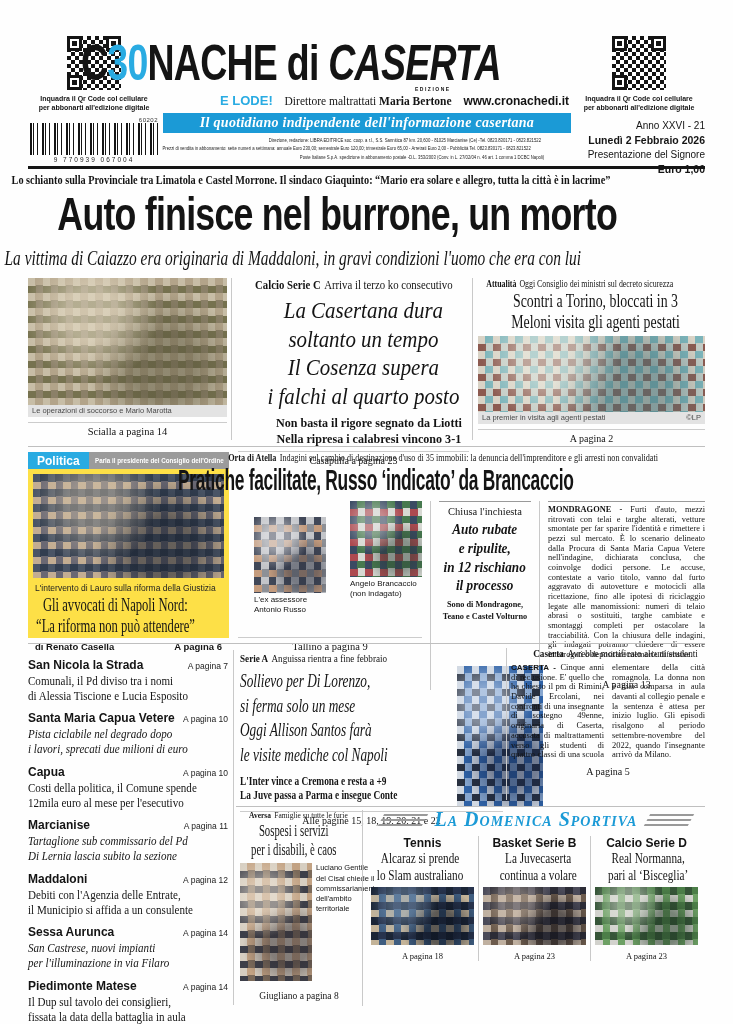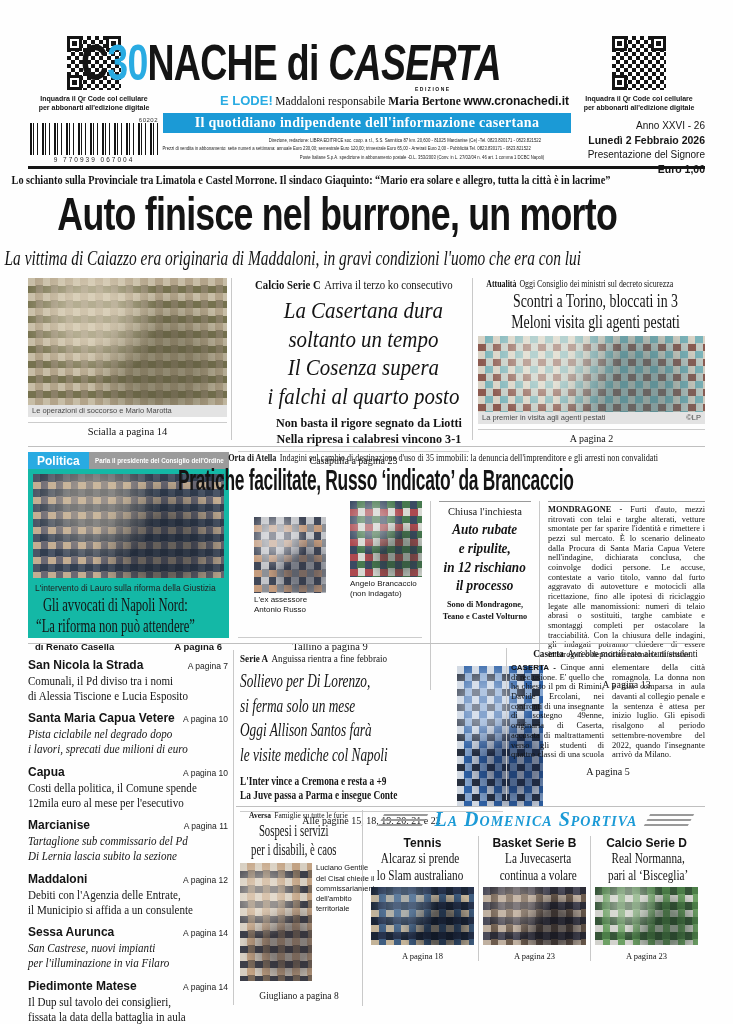--- a/index.html
+++ b/index.html
@@ -45,21 +45,21 @@
   .bcnum{font-size:6.5px;text-align:center;letter-spacing:2px;color:#222;margin-top:1px}
   .title{font-weight:bold;font-size:50px;line-height:1;letter-spacing:-1px;
          font-family:"Liberation Sans",sans-serif}
   .title .cyan{color:#29abe2}
   .title .mi{font-style:italic}
   .edz{font-size:5px;font-weight:bold;letter-spacing:1.5px;color:#141414}
   .mast-sub{display:flex;justify-content:space-between;align-items:baseline;margin-top:5px;padding:0 2px}
   .elode{color:#29abe2;font-weight:bold;font-size:13px;margin-left:55px}
   .dir{font-size:11.5px}
   .site{font-weight:bold;font-size:12px}
-  .tagline{margin-top:5px;background:#1b9ad6;color:#fff;text-align:center;
+  .tagline{margin-top:5px;background:#1b9ad6;color:#fff;text-align:center;font-style:italic;
            font-weight:bold;font-size:14px;padding:2px 0;letter-spacing:.3px}
   .imprint{margin-top:3px;color:#222}
   .il{font-size:5.2px;line-height:1.6;font-family:"Liberation Sans",sans-serif}
   .issue{line-height:1.4;text-align:right;font-size:10px}
   .issue .b{font-weight:bold;font-size:10.5px}
 
   
   .lkick{font-weight:bold;font-size:13.5px}
   .lhead{font-weight:bold;font-size:47px;line-height:1.02;letter-spacing:-1px;margin-top:2px;
          font-family:"Liberation Sans",sans-serif}
@@ -71,21 +71,21 @@
   .pref{border-top:1px solid #ccc;margin-top:5px;padding-top:3px;text-align:center;font-size:10.5px}
   .prefn{text-align:center;font-size:8.5px;margin-top:6px}
 
   .k12{font-size:12.5px}
   .k10{font-size:10.5px}
   .sch{font-style:italic;font-size:23px;line-height:1.24;margin-top:4px}
   .scd{font-weight:bold;font-size:13px;line-height:1.2;margin-top:4px}
   .ath{font-size:18px;line-height:1.16;margin-top:2px}
 
   
-  .pol{background:#14b8a6;padding-bottom:20px}
+  .pol{background:#fde047;padding-bottom:20px}
   .polhead{display:flex;height:17px}
   .poltab{background:#29abe2;color:#fff;font-weight:bold;font-size:12px;padding:0 9px;
           display:flex;align-items:center;font-family:"Liberation Sans",sans-serif}
   .polstrip{flex:1;background:#9b9b9b;color:#fff;display:flex;align-items:center;padding-left:6px;overflow:hidden}
   .polstrip .cond-l{font-size:8px;font-weight:bold;font-family:"Liberation Sans",sans-serif}
   .polcap{font-size:8.5px;margin:4px 7px 0;color:#222;font-family:"Liberation Sans",sans-serif}
   .polh{font-size:18px;line-height:1.18;margin-top:2px}
   .polby{display:flex;justify-content:space-between;margin:4px 7px 0;font-size:9.5px;
          font-family:"Liberation Sans",sans-serif}
   .polby .by{font-weight:bold}
@@ -152,21 +152,21 @@
     <div class="bcnum sans">9 770939 067004</div>
   </div>
 
   <div class="abs" style="left:163px;top:38px;width:408px">
     <div class="cw">
         <div class="cond title" style="--sx:.75"><span>C</span><span class="cyan">30</span><span>NACHE di </span><span class="mi">CASERTA</span></div>
       </div>
     <div class="abs edz sans" style="left:252px;top:48px">EDIZIONE</div>
     <div class="mast-sub">
       <span class="elode sans">E LODE!</span>
-      <span class="dir"><span>Maddaloni responsabile</span> <b>Maria Bertone</b></span>
+      <span class="dir"><span>Direttore maltrattati</span> <b>Maria Bertone</b></span>
       <span class="site sans">www.cronachedi.it</span>
     </div>
     <div class="tagline">Il quotidiano indipendente dell'informazione casertana</div>
     <div class="imprint">
       <div class="cw">
           <span class="cond il" style="--sx:.82">Direzione, redazione: LIBRA EDITRICE soc. coop. a r.l., S.S. Sannitica 87 km. 20,600 - 81025 Marcianise (Ce) -Tel. 0823.830171 - 0823.821522</span>
         </div>
       <div class="cw">
           <span class="cond il" style="--sx:.82">Prezzi di vendita in abbonamento: sette numeri a settimana: annuale Euro 230,00; semestrale Euro 120,00; trimestrale Euro 65,00 - Arretrati Euro 2,00 - Pubblicità Tel. 0823.830171 - 0823.821522</span>
         </div>
@@ -180,21 +180,21 @@
     <div class="qr">
         <i class="q1"></i>
         <i class="q2"></i>
         <i class="q3"></i>
       </div>
     <div class="qrcap">Inquadra il Qr Code col cellulare
 per abbonarti all'edizione digitale</div>
   </div>
 
   <div class="abs issue sans" style="left:555px;top:119px;width:150px">
-    <div>Anno XXVI - 26</div>
+    <div>Anno XXVI - 21</div>
     <div class="b">Lunedì 2 Febbraio 2026</div>
     <div>Presentazione del Signore</div>
     <div class="b">Euro 1,00</div>
   </div>
 
   <div class="abs" style="left:28px;top:166px;width:677px;height:3px;background:#151515"></div>
 
   <div class="abs" style="left:28px;top:172px;width:677px">
     <div class="cw">
         <span class="cond lkick" style="--sx:.76">Lo schianto sulla Provinciale tra Limatola e Castel Morrone. Il sindaco Giaquinto: “Mario era solare e allegro, tutta la città è in lacrime”</span>

